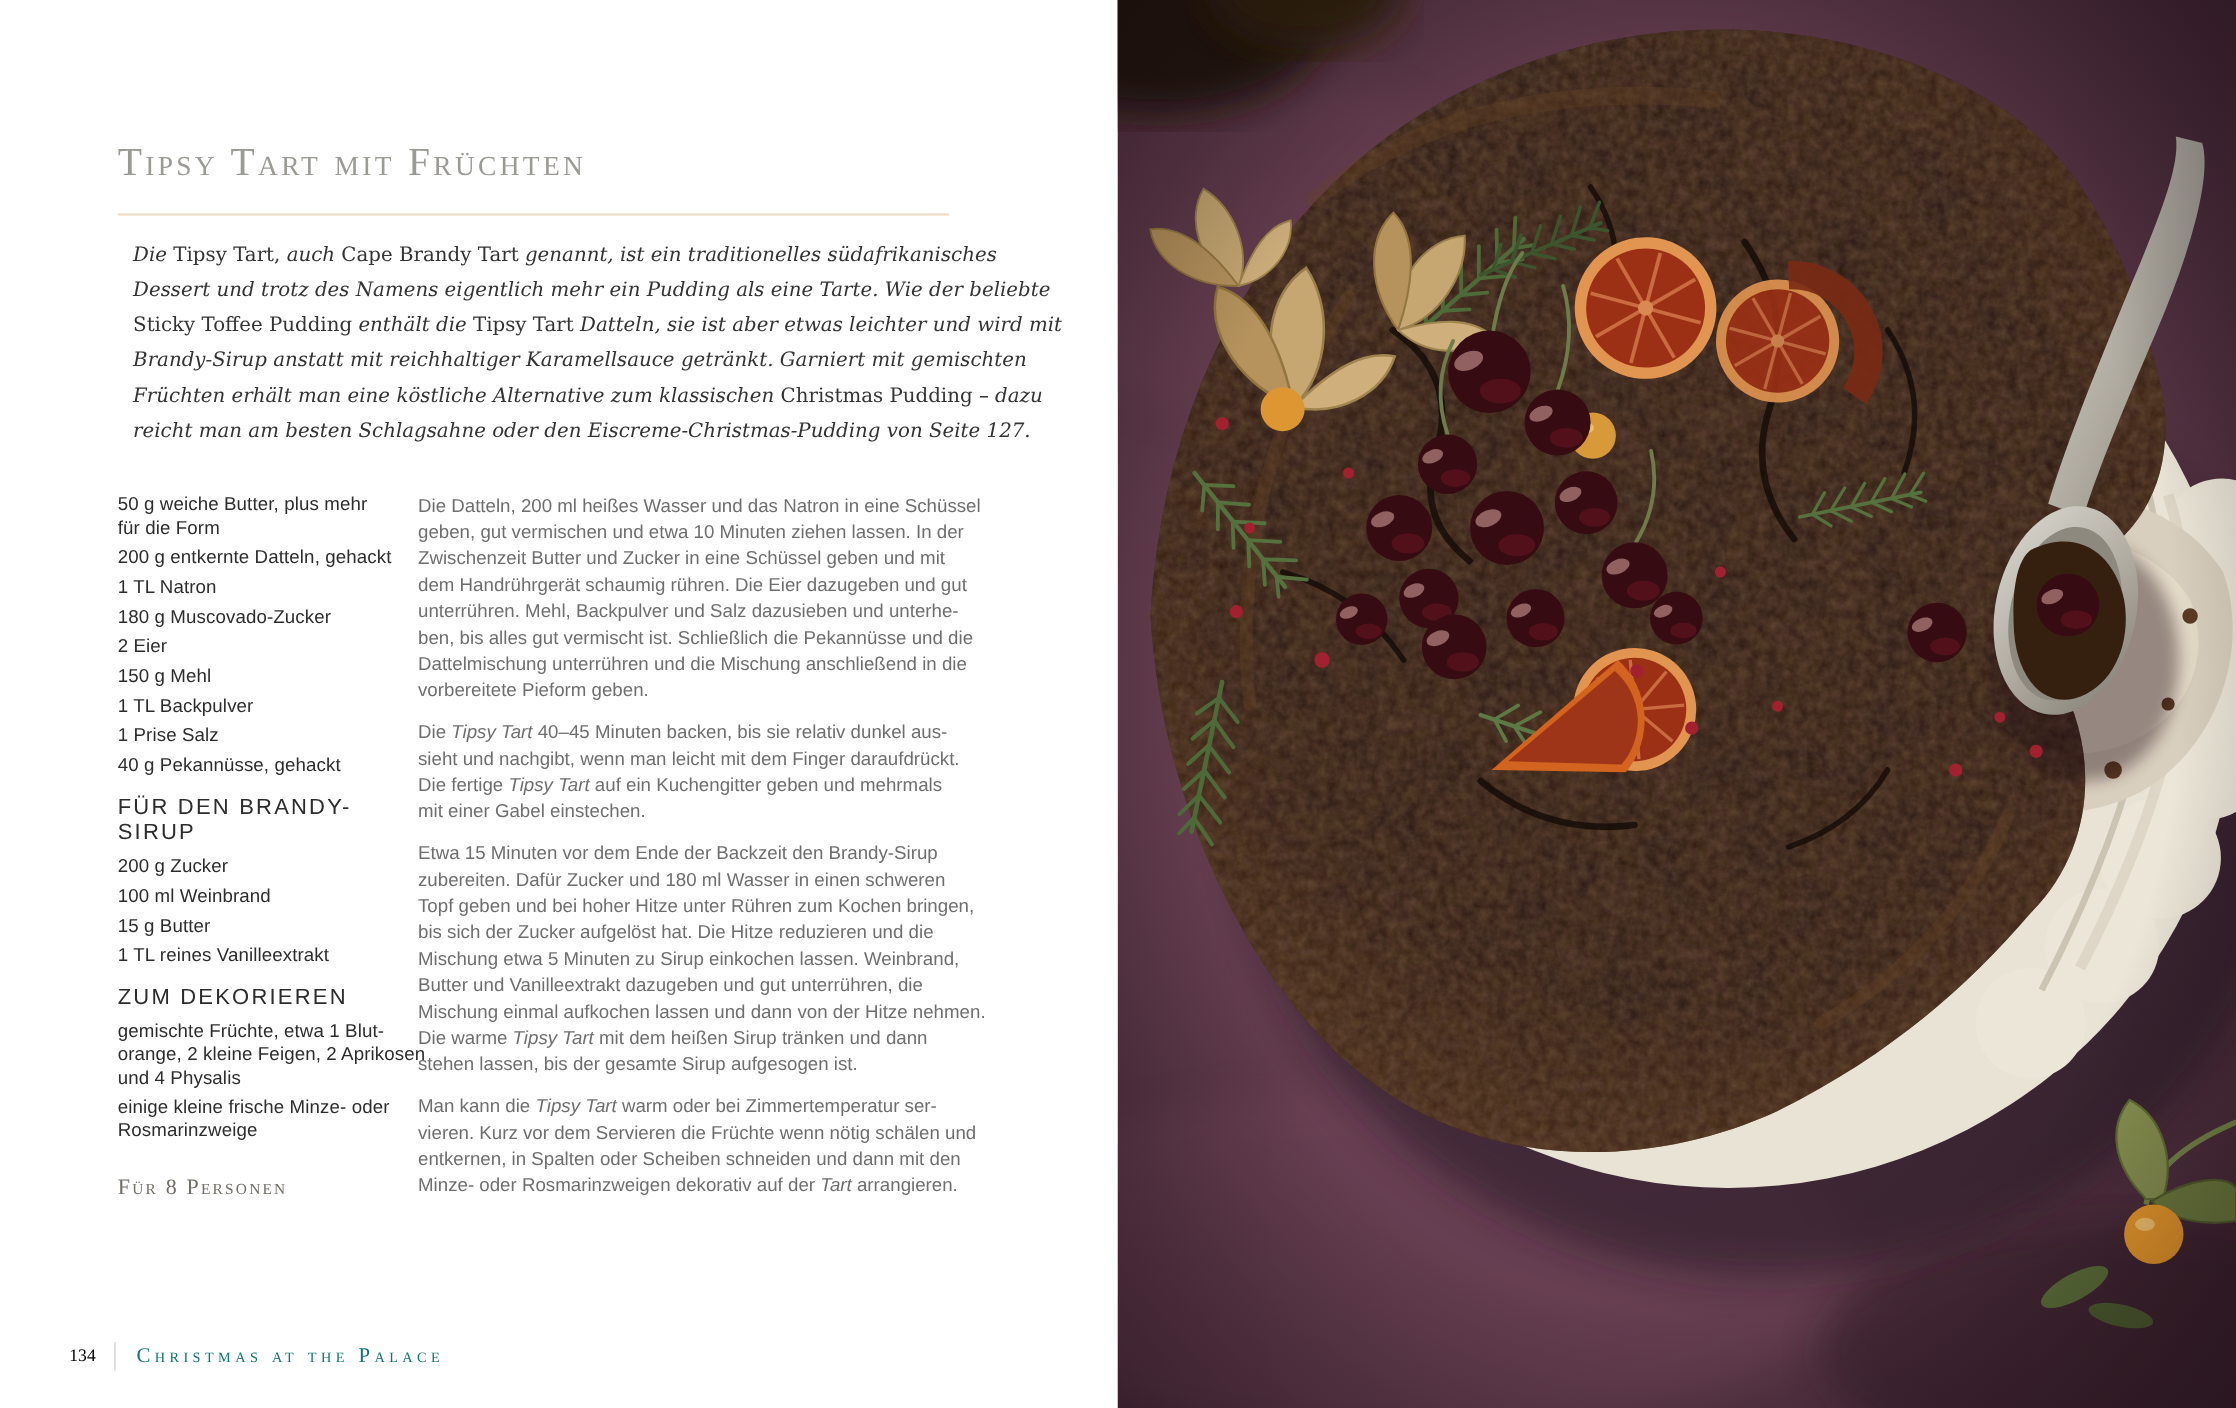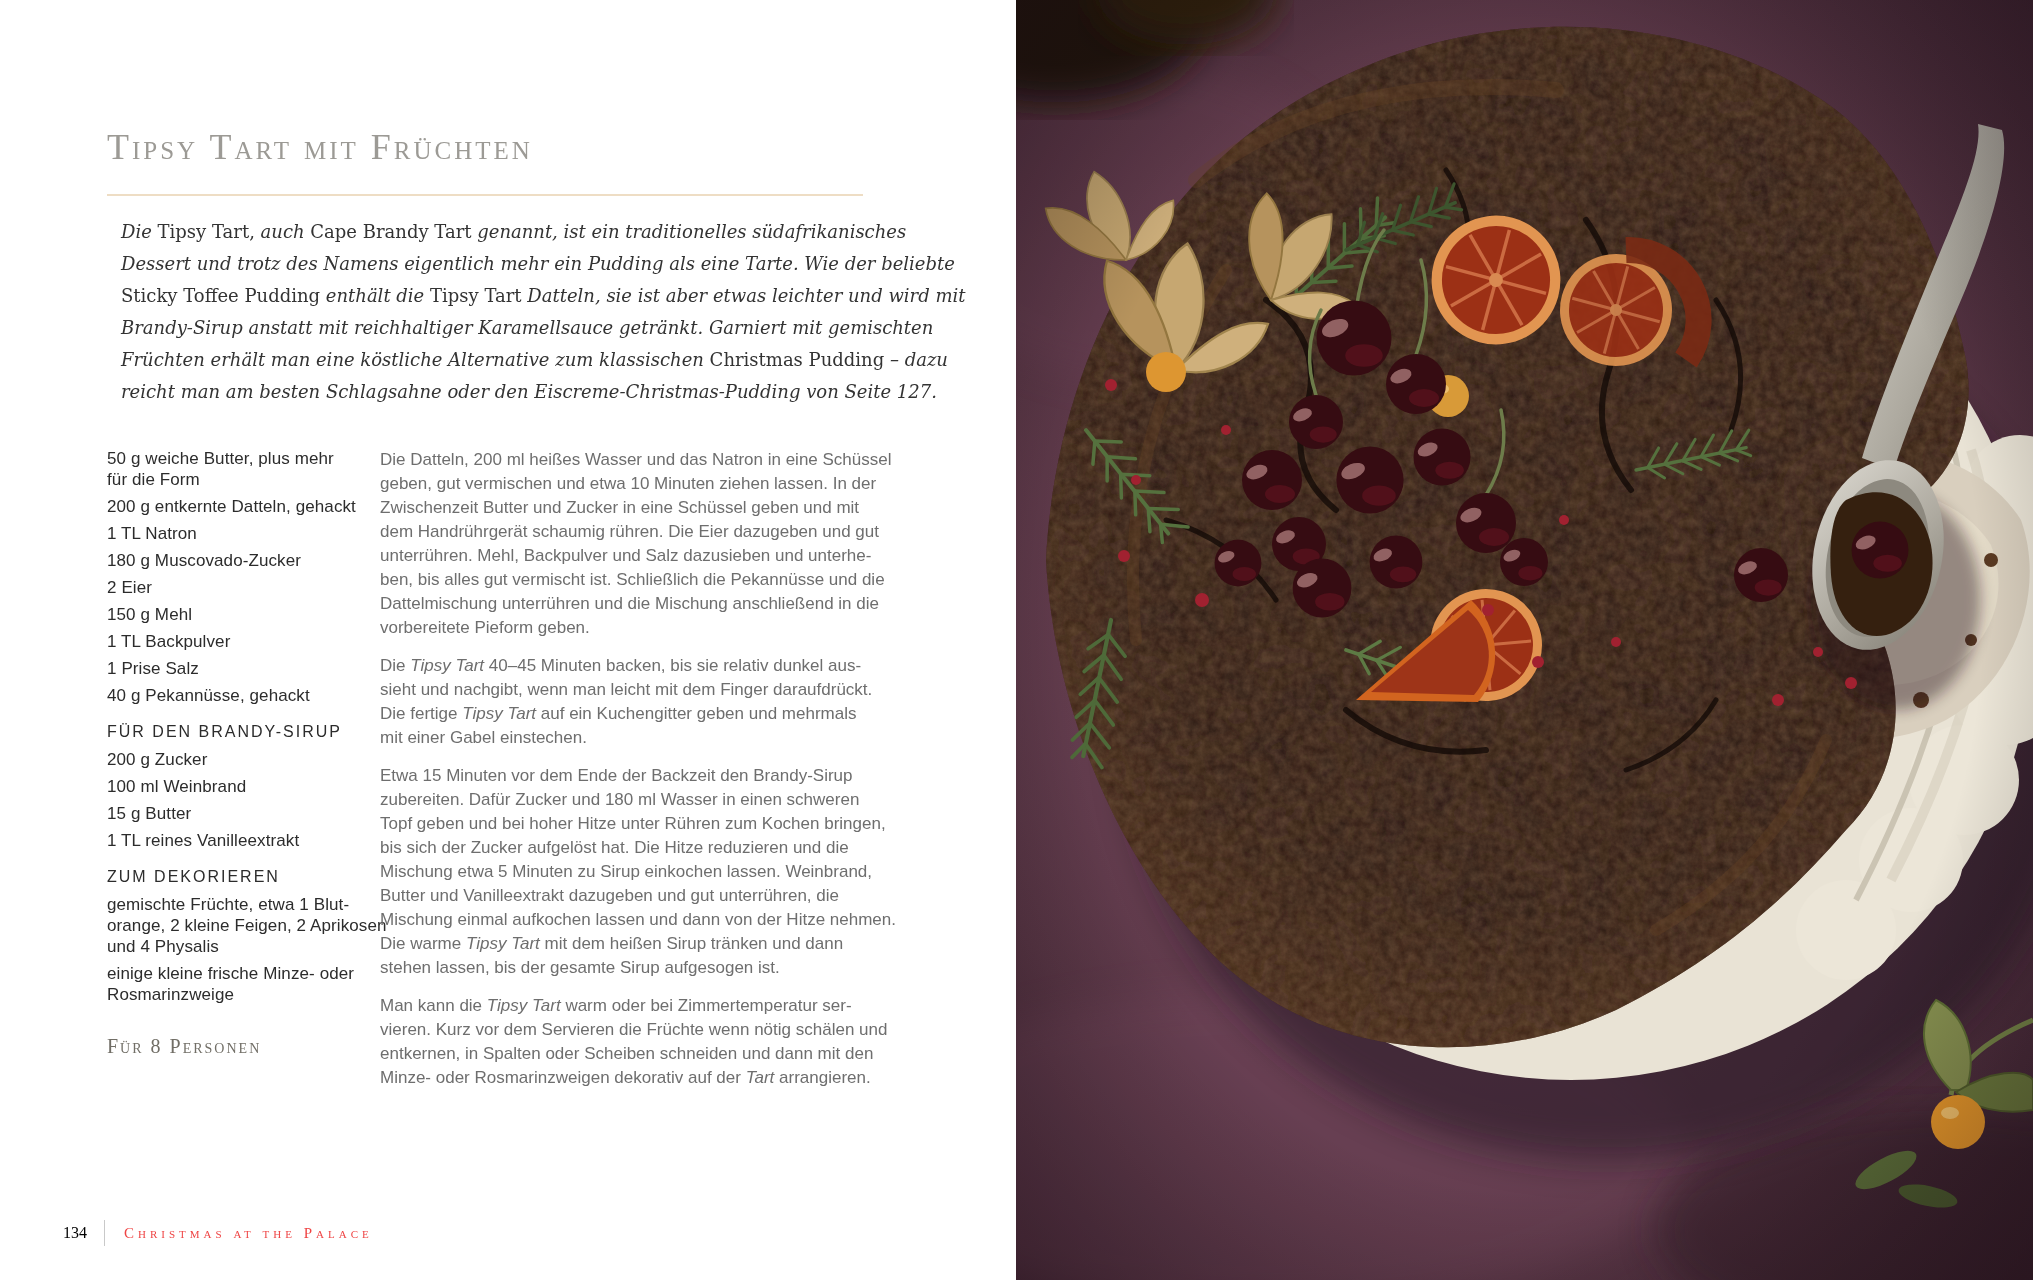--- a/index.html
+++ b/index.html
@@ -10,30 +10,30 @@
   .title{position:absolute;left:107px;top:126px;font-family:"Liberation Serif",serif;
          font-variant:small-caps;font-size:36px;letter-spacing:3px;color:#9c9a95;font-weight:400;}
   .rule{position:absolute;left:107px;top:194px;width:756px;height:2px;background:#eeddc4;}
   .intro{position:absolute;left:107px;top:216px;width:860px;
          font-family:"DejaVu Serif",serif;font-style:italic;font-size:18px;line-height:32px;
          color:#333333;white-space:pre-line;margin-left:14px;}
   .s-r{font-style:normal;}
   .s-i{font-style:italic;}
   .ing-col{position:absolute;left:107px;top:448px;width:280px;color:#2c2c2c;}
   .ing{font-size:17px;line-height:21px;margin-bottom:6px;white-space:pre-line;letter-spacing:.1px;}
-  .ing-head{font-size:16px;letter-spacing:2px;margin-top:17px;margin-bottom:8px;color:#2c2c2c;}
+  .ing-head{font-size:20px;letter-spacing:2px;margin-top:17px;margin-bottom:8px;color:#2c2c2c;}
   .servings{margin-top:30px;font-family:"Liberation Serif",serif;font-variant:small-caps;
             font-size:20px;letter-spacing:2px;color:#716e66;}
   .steps-col{position:absolute;left:380px;top:448px;width:580px;color:#6e6e6e;}
   .step{font-size:17px;line-height:24px;margin-bottom:14px;white-space:pre-line;}
   .footer{position:absolute;left:63px;top:1218px;height:30px;display:flex;align-items:center;}
   .page-num{font-family:"Liberation Serif",serif;font-size:16px;color:#000000;}
   .foot-div{width:1px;height:26px;background:#c9c9c9;margin:0 19px 0 17px;}
-  .book-title{font-family:"Liberation Serif",serif;font-variant:small-caps;font-size:15px;
-              letter-spacing:4px;color:#ef4444;}
+  .book-title{font-family:"Liberation Serif",serif;font-variant:small-caps;font-size:19px;
+              letter-spacing:4px;color:#0f766e;}
   
   .photo{position:absolute;left:1016px;top:0;width:1017px;height:1280px;}
 </style>
 </head>
 <body>
 
 <div class="canvas">
 
   <div class="page-left">
 

